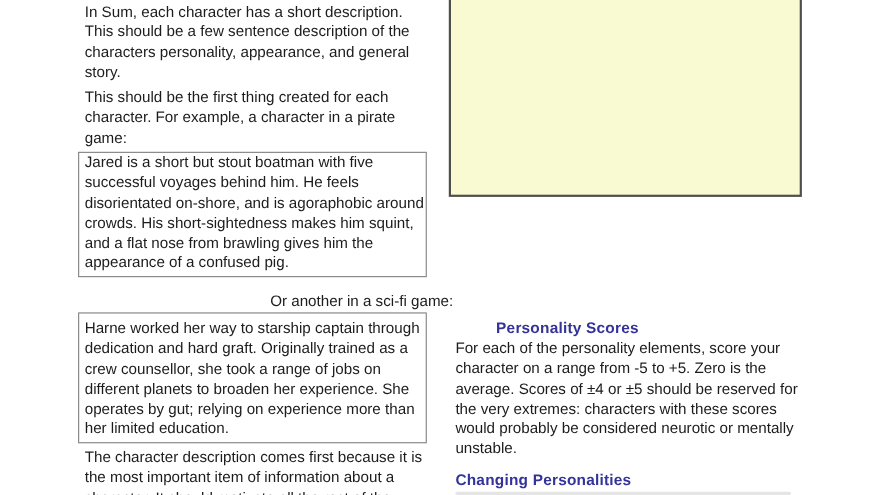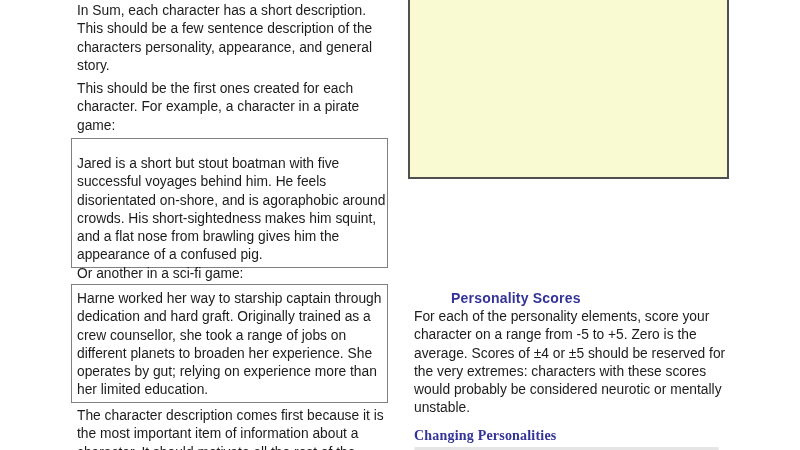--- a/index.html
+++ b/index.html
@@ -27,34 +27,34 @@
     white-space: pre-line;
     width: 335px;
     color: #1c1c1c;
   }
   .example-box {
     position: absolute;
     box-sizing: border-box;
     width: 317px;
     border: 1px solid #808080;
     background: #ffffff;
-    padding: 16px 5px 2px 5px;
+    padding: 0 5px 2px 5px;
   }
   .example-box .box-text {
     font-size: 13.8px;
     line-height: 18.3px;
     white-space: pre;
     margin: 0;
   }
   #box-pirate { left: 71px; top: 138px; }
   #box-scifi  { left: 71px; top: 284px; padding-top: 5px; }
 
   #p-summary          { left: 77px; top: 2px; }
   #p-first-thing      { left: 77px; top: 80px; }
-  #p-or-another       { left: 77px; top: 265px; }
+  #p-or-another       { left: 77px; top: 265px; text-align: right; }
   #p-description-first{ left: 77px; top: 407px; }
 
   .traits-box {
     position: absolute;
     left: 408px;
     top: -11px;
     width: 321px;
     height: 190px;
     box-sizing: border-box;
     background: #fafad2;
@@ -76,21 +76,21 @@
   .heading {
     position: absolute;
     margin: 0;
     font-size: 14px;
     line-height: 18px;
     font-weight: bold;
     color: #333399;
     letter-spacing: 0.2px;
   }
   #heading-scores   { left: 414px; top: 289px; margin-left: 37px; }
-  #heading-changing { left: 414px; top: 427px; font-family: Liberation Serif, serif; }
+  #heading-changing { left: 414px; top: 427px; }
 
   .clipped-sliver {
     position: absolute;
     left: 414px;
     top: 447px;
     width: 305px;
     height: 3px;
     background: #cfcfcf;
     opacity: 0.55;
     border-radius: 2px;
@@ -99,21 +99,21 @@
 </head>
 <body>
 
 <div class="doc">
 
   <p class="para" id="p-summary">In Sum, each character has a short description.
 This should be a few sentence description of the
 characters personality, appearance, and general
 story.</p>
 
-  <p class="para" id="p-first-thing">This should be the first ones created for each
+  <p class="para" id="p-first-thing">This should be the first thing created for each
 character. For example, a character in a pirate
 game:</p>
 
   <div class="example-box" id="box-pirate">
     <p class="box-text">Jared is a short but stout boatman with five
 successful voyages behind him. He feels
 disorientated on-shore, and is agoraphobic around
 crowds. His short-sightedness makes him squint,
 and a flat nose from brawling gives him the
 appearance of a confused pig.</p>

